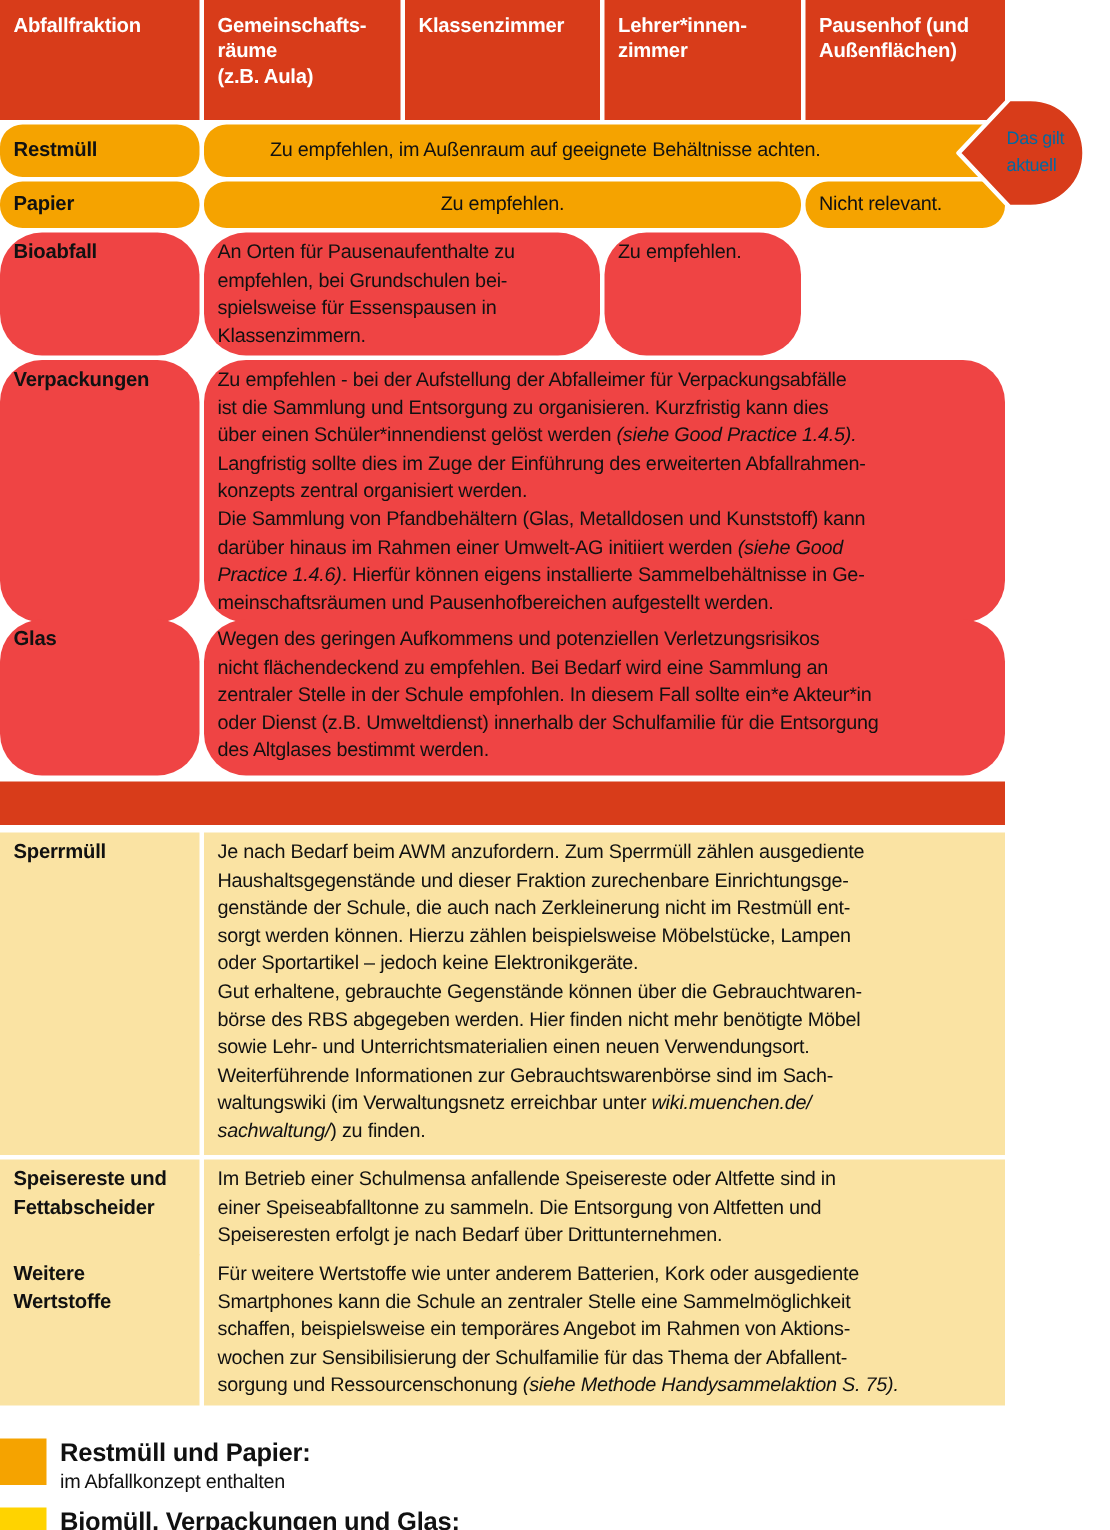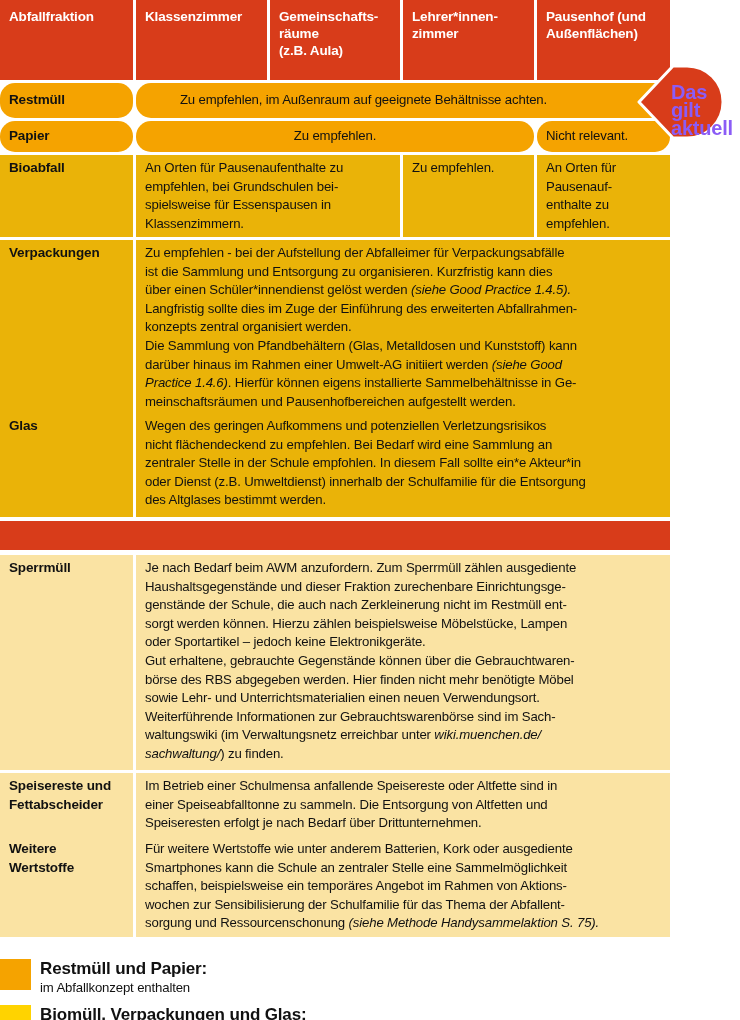--- a/index.html
+++ b/index.html
@@ -33,21 +33,21 @@
 
   
   .row.header { height:80px; }
   .row.header .cell {
     background:#d83c1a; color:#ffffff; font-weight:bold;
     font-size:13.5px; line-height:17px; padding-top:8px;
   }
 
   
   .row.orange .cell { background:#f5a300;border-radius:15px; }
-  .row.yellow .cell { background:#eab308; }
+  .row.yellow .cell { background:#ef4444;border-radius:28px; }
   .row.cream  .cell { background:#fae3a3; }
 
   
   .row.r-restmuell { height:35px; }
   .row.r-papier    { height:31px; }
   .row.r-bioabfall { height:82px; }
   .row.r-verpackungen { height:170px; }
   .row.r-glas      { height:104px; }
   .row.r-sperrmuell { height:215px; }
   .row.r-speisereste { height:60px; }
@@ -67,44 +67,44 @@
     margin:4px 0 5px 0;
   }
 
   i { font-style:italic;margin-top:36px; }
 
   
   .badge { position:absolute; left:637px; top:64px; width:90px; height:76px; }
   .badge svg { position:absolute; left:0; top:0; }
   .badge-text {
     position:absolute; left:34px; top:19px;
-    color:#8b5cf6; font-weight:bold; font-size:20px; line-height:18px;
+    color:#0369a1; font-weight:normal; font-size:12px; line-height:18px;
     white-space:pre-line; letter-spacing:-0.2px;
   }
 
   
   .legend { margin-top:22px; width:740px; }
   .legend-item { display:flex; margin-bottom:8px; }
   .legend-swatch { width:31px; height:31px; flex:0 0 31px; margin-right:9px; }
   .legend-text { font-size:13.2px; line-height:19px; padding-top:0px; letter-spacing:-0.15px; }
   .legend-title { font-weight:bold; font-size:17px; }
 </style>
 </head>
 <body>
 
 <div class="page">
 
   <div class="wtable">
 
     <div class="row header">
       <div class="cell">Abfallfraktion</div>
-      <div class="cell">Klassenzimmer</div>
       <div class="cell">Gemeinschafts-
 räume
 (z.B. Aula)</div>
+      <div class="cell">Klassenzimmer</div>
       <div class="cell">Lehrer*innen-
 zimmer</div>
       <div class="cell">Pausenhof (und
 Außenflächen)</div>
     </div>
 
     <div class="row orange r-restmuell">
       <div class="cell label vcenter">Restmüll</div>
       <div class="cell sp2-6 vcenter hcenter pad-badge">Zu empfehlen, im Außenraum auf geeignete Behältnisse achten.</div>
     </div>
@@ -115,24 +115,20 @@
       <div class="cell vcenter">Nicht relevant.</div>
     </div>
 
     <div class="row yellow r-bioabfall">
       <div class="cell label">Bioabfall</div>
       <div class="cell sp2-4">An Orten für Pausenaufenthalte zu
 empfehlen, bei Grundschulen bei-
 spielsweise für Essenspausen in
 Klassenzimmern.</div>
       <div class="cell">Zu empfehlen.</div>
-      <div class="cell">An Orten für
-Pausenauf-
-enthalte zu
-empfehlen.</div>
     </div>
 
     <div class="row yellow r-verpackungen">
       <div class="cell label">Verpackungen</div>
       <div class="cell sp2-6"><span>Zu empfehlen - bei der Aufstellung der Abfalleimer für Verpackungsabfälle
 ist die Sammlung und Entsorgung zu organisieren. Kurzfristig kann dies
 über einen Schüler*innendienst gelöst werden </span><i>(siehe Good Practice 1.4.5).</i><span>
 Langfristig sollte dies im Zuge der Einführung des erweiterten Abfallrahmen-
 konzepts zentral organisiert werden.
 Die Sammlung von Pfandbehältern (Glas, Metalldosen und Kunststoff) kann

